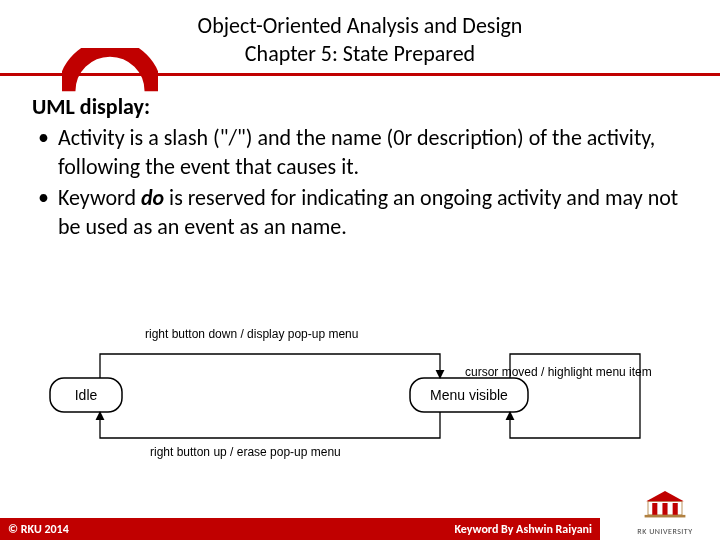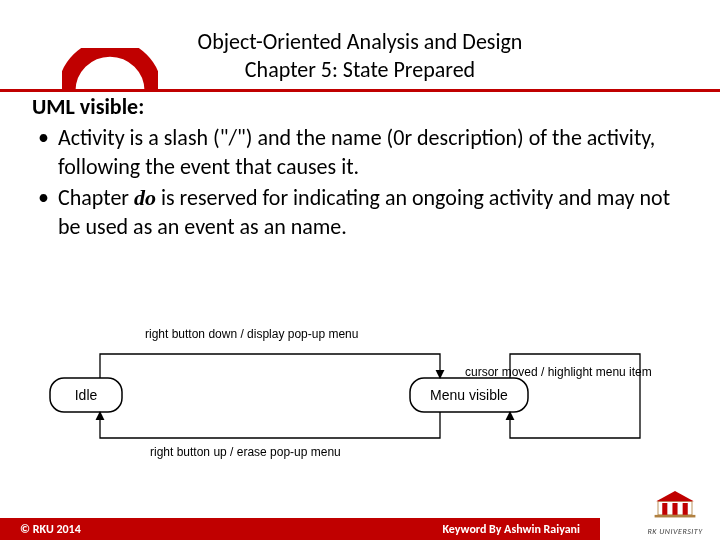--- a/index.html
+++ b/index.html
@@ -1,70 +1,70 @@
 <!DOCTYPE html>
 <html><head>
 <meta charset="utf-8">
 <style>
   * { margin:0; padding:0; box-sizing:border-box; }
   html,body { width:720px; height:540px; font-family:"Calibri","Segoe UI",sans-serif; background:#fff; color:#000; }
   .slide { width:720px; height:540px; position:relative; }
 
   
-  .hdr { text-align:center; padding-top:28px; font-size:22px; line-height:1.25; }
+  .hdr { text-align:center; padding-top:12px; font-size:22px; line-height:1.25; }
   .redrule { margin-top:6px; border:0; border-top:3px solid #c00000; }
   .arch { position:absolute; left:62px; top:48px; width:96px; height:48px; }
   .arch svg { width:100%; height:100%; display:block; }
 
   
   .body { position:absolute; left:32px; top:92px; right:24px; font-size:22px; line-height:1.32; }
   .heading { font-weight:700; margin-bottom:2px; }
   ul.bullets { list-style:none; }
   ul.bullets li { position:relative; padding-left:26px; margin-bottom:2px; }
   ul.bullets li::before { content:"•"; position:absolute; left:6px; top:0; }
-  .kw { font-weight:700; font-style:italic;font-family:Liberation Serif, serif; }
+  .kw { font-weight:700; font-style:italic; }
 
   
   .diagram { position:absolute; left:40px; top:318px; width:640px; height:160px; }
   .diagram svg { width:100%; height:100%; }
   .st-box { fill:#fff; stroke:#000; stroke-width:1.5; }
   .dlabel { font-family:Arial,sans-serif; font-size:14px; fill:#000; }
   .tlabel { font-family:Arial,sans-serif; font-size:12px; fill:#000; }
   .edge  { fill:none; stroke:#000; stroke-width:1.3; }
 
   
   .footer { position:absolute; left:0; bottom:0; width:100%; }
-  .footer .bar { background:#c00000; color:#fff; height:22px; display:flex; align-items:center; justify-content:space-between; padding:0 20px; font-size:12px; font-weight:600; width:600px; }
-  .logo { position:absolute; right:2px; bottom:4px; width:86px; text-align:center;font-style:italic; }
+  .footer .bar { background:#c00000; color:#fff; height:22px; display:flex; align-items:center; justify-content:space-between; padding:0 8px; font-size:12px; font-weight:600; width:600px; }
+  .logo { position:absolute; right:12px; bottom:4px; width:86px; text-align:center; }
   .logo .cap { font-size:8px; letter-spacing:0.5px; color:#444; margin-top:2px; }
 </style>
 </head>
 <body>
 
 <div class="slide">
 
   <div class="hdr">
     <div>Object-Oriented Analysis and Design</div>
     <div>Chapter 5: State Prepared</div>
   </div>
   <hr class="redrule">
   <div class="arch">
     <svg viewBox="0 0 100 50">
       <path d="M5 45 A45 45 0 0 1 95 45" fill="none" stroke="#c00000" stroke-width="18" stroke-linecap="butt"></path>
     </svg>
   </div>
 
   <div class="body">
-    <div class="heading">UML visible:</div>
+    <div class="heading">UML display:</div>
     <ul class="bullets">
       <li>
         <span>Activity is a slash ("/") and the name (0r description) of the activity, following the event that causes it.</span>
       </li>
       <li>
-        <span>Chapter </span><span class="kw">do</span><span> is reserved for indicating an ongoing activity and may not be used as an event as an name.</span>
+        <span>Keyword </span><span class="kw">do</span><span> is reserved for indicating an ongoing activity and may not be used as an event as an name.</span>
       </li>
     </ul>
   </div>
 
   <div class="diagram">
     <svg viewBox="0 0 640 160">
       <defs>
         <marker id="arr" viewBox="0 0 10 10" refX="9" refY="5" markerWidth="7" markerHeight="7" orient="auto-start-reverse">
           <path d="M0 0 L10 5 L0 10 z" fill="#000"></path>
         </marker>

